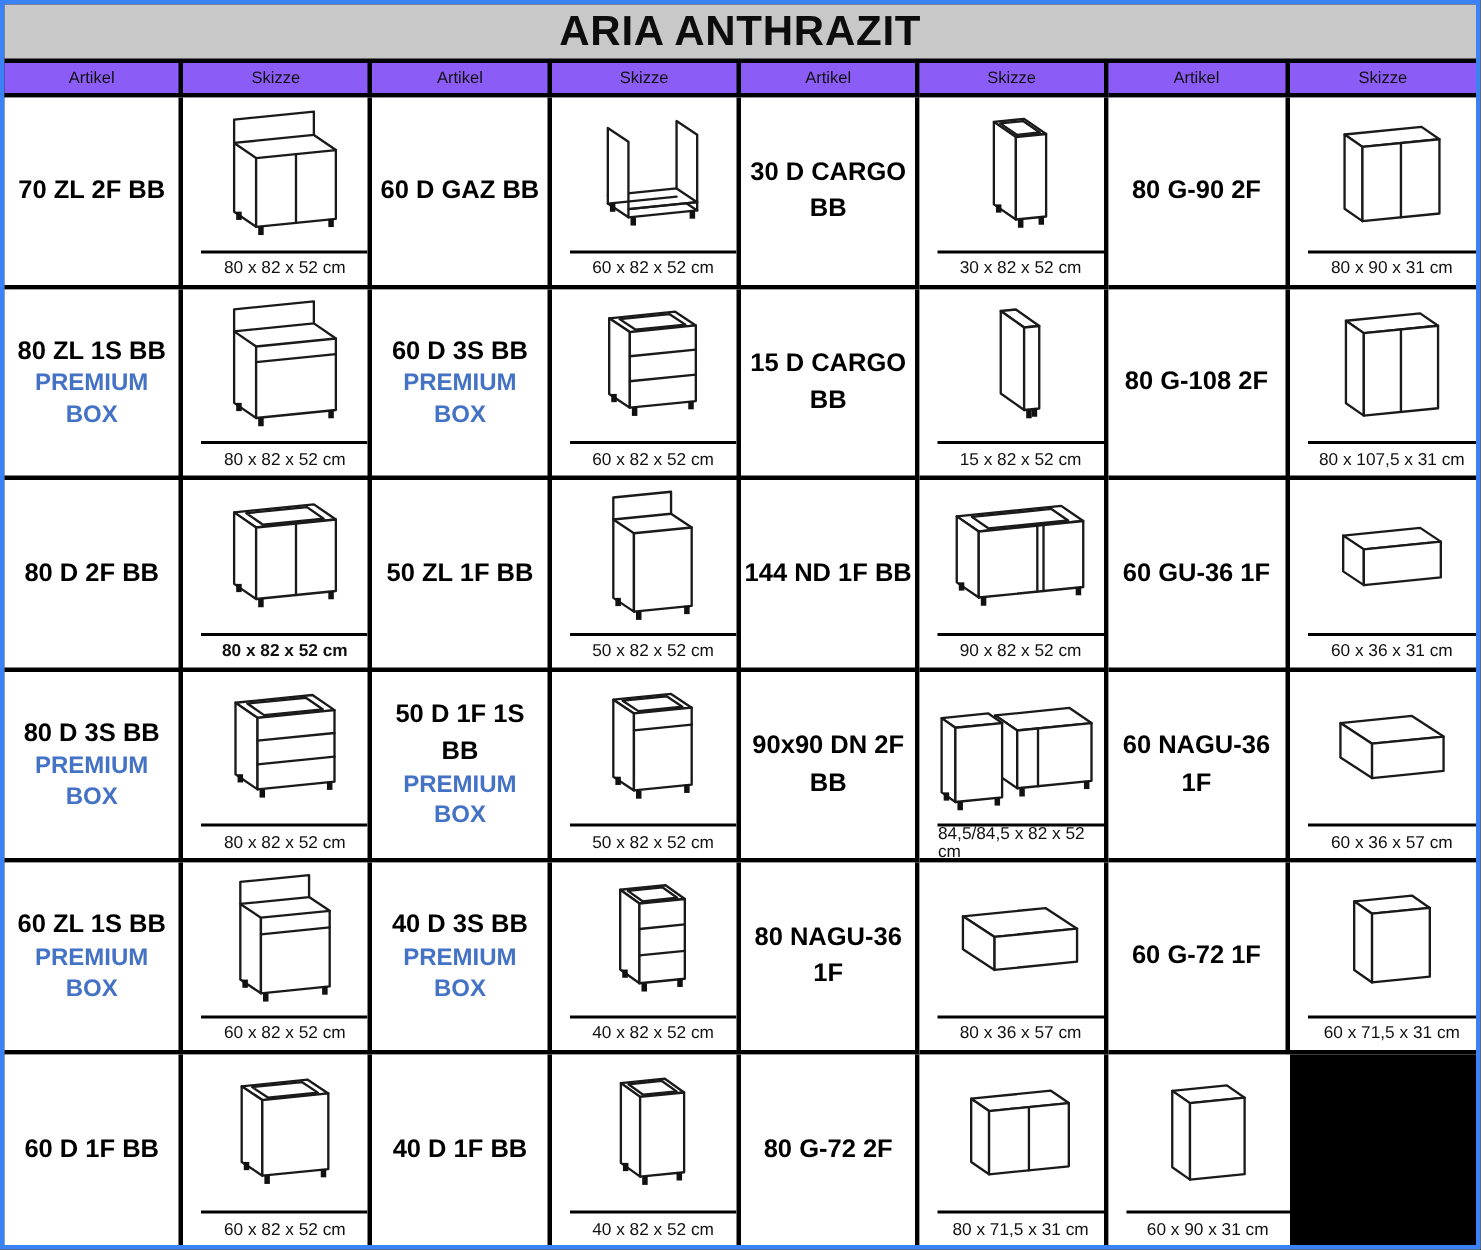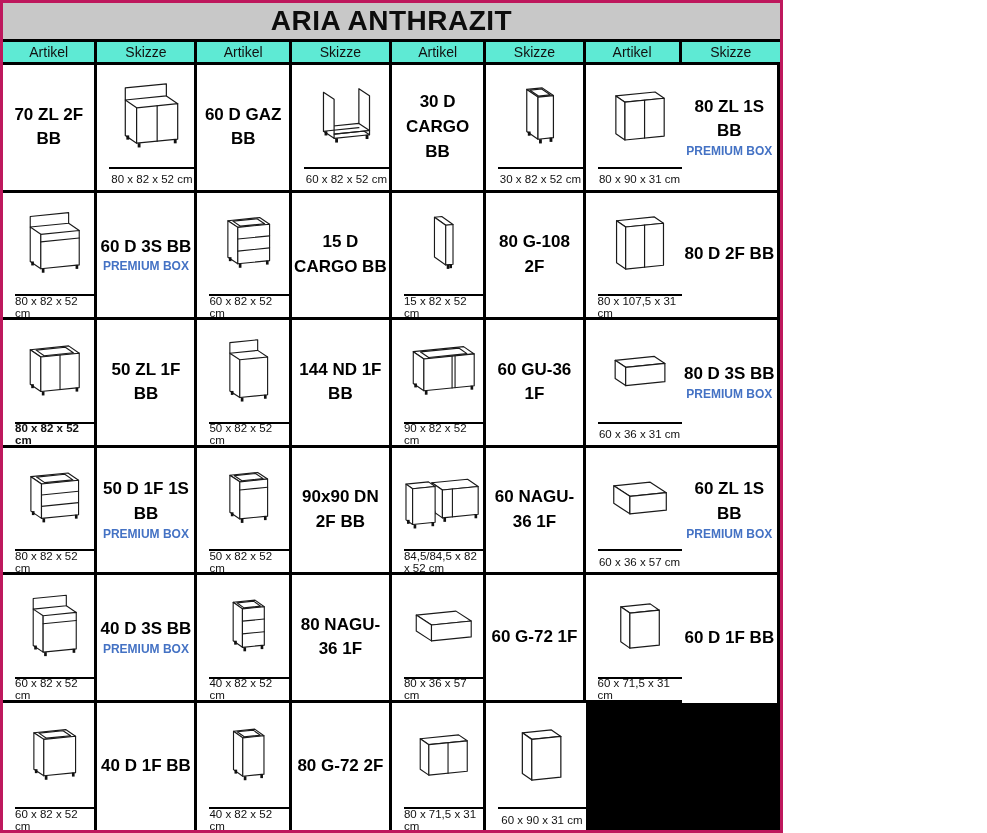--- a/index.html
+++ b/index.html
@@ -2,48 +2,48 @@
 <html><head>
 <meta charset="utf-8">
 <style>
   * { box-sizing: border-box; margin: 0; padding: 0; }
   body {
     font-family: "Liberation Sans", sans-serif;
     background: #ffffff;
     width: 987px;
   }
   .catalog {
-    width: 783px;
+    width: 987px;
     height: 833px;
-    border: 3px solid #be185d;
+    border: 3px solid #3b82f6;
     display: grid;
     grid-template-columns: 120fr 127fr 120fr 127fr 120fr 126fr 122fr 125fr;
     grid-template-rows: 39px 23px repeat(6, 1fr);
     background: #000;
   }
   .title {
     grid-column: 1 / -1;
     background: #c8c8c8;
     border-bottom: 3px solid #000;
     display: flex;
     align-items: center;
     justify-content: center;
     font-size: 28px;
     font-weight: bold;
     color: #0d0d0d;
     letter-spacing: 0.5px;
   }
   .hcell {
-    background: #5eead4;
+    background: #8b5cf6;
     border-right: 3px solid #000;
     border-bottom: 3px solid #000;
     display: flex;
     align-items: center;
     justify-content: center;
-    font-size: 14px;
+    font-size: 11px;
     color: #111;
   }
   .cell {
     background: #fff;
     border-right: 3px solid #000;
     border-bottom: 3px solid #000;
     overflow: hidden;
     padding-left: 12px;
   }
   .last-col { border-right: none; }
@@ -57,21 +57,21 @@
     padding: 4px 2px;
   }
   .pname {
     font-weight: bold;
     font-size: 17px;
     color: #000;
     line-height: 1.45;
   }
   .premium {
     font-weight: bold;
-    font-size: 12px;
+    font-size: 16px;
     color: #4472c4;
     line-height: 1.3;
   }
   .premium:empty { display: none; }
   .skizze {
     display: flex;
     flex-direction: column;
   }
   .sketch {
     flex: 1;
@@ -170,20 +170,24 @@
           <polygon points="57.0,25.1 41.0,14.1 41.0,74.1 57.0,85.1"></polygon>
           <polygon points="57.0,25.1 79.0,22.9 79.0,82.9 57.0,85.1"></polygon>
           <rect class="foot" x="58.5" y="85.1" width="4" height="6"></rect>
           <rect class="foot" x="73.5" y="82.9" width="4" height="6"></rect>
           <rect class="foot" x="42.5" y="74.1" width="4" height="6"></rect>
         </svg>
       </div>
     <div class="dims">30 x 82 x 52 cm</div>
   </div>
 
+  <div class="cell artikel">
+    <div class="pname">80 G-90 2F</div>
+
+  </div>
   <div class="cell skizze last-col">
     <div class="sketch">
         <svg viewBox="0 0 120 104" preserveAspectRatio="xMidYMid meet">
           <polygon points="38.5,32.3 94.5,26.7 81.5,17.7 25.5,23.3"></polygon>
           <polygon points="38.5,32.3 25.5,23.3 25.5,77.3 38.5,86.3"></polygon>
           <polygon points="38.5,32.3 94.5,26.7 94.5,80.7 38.5,86.3"></polygon>
           <line x1="66.5" y1="29.5" x2="66.5" y2="83.5"></line>
         </svg>
       </div>
     <div class="dims">80 x 90 x 31 cm</div>

